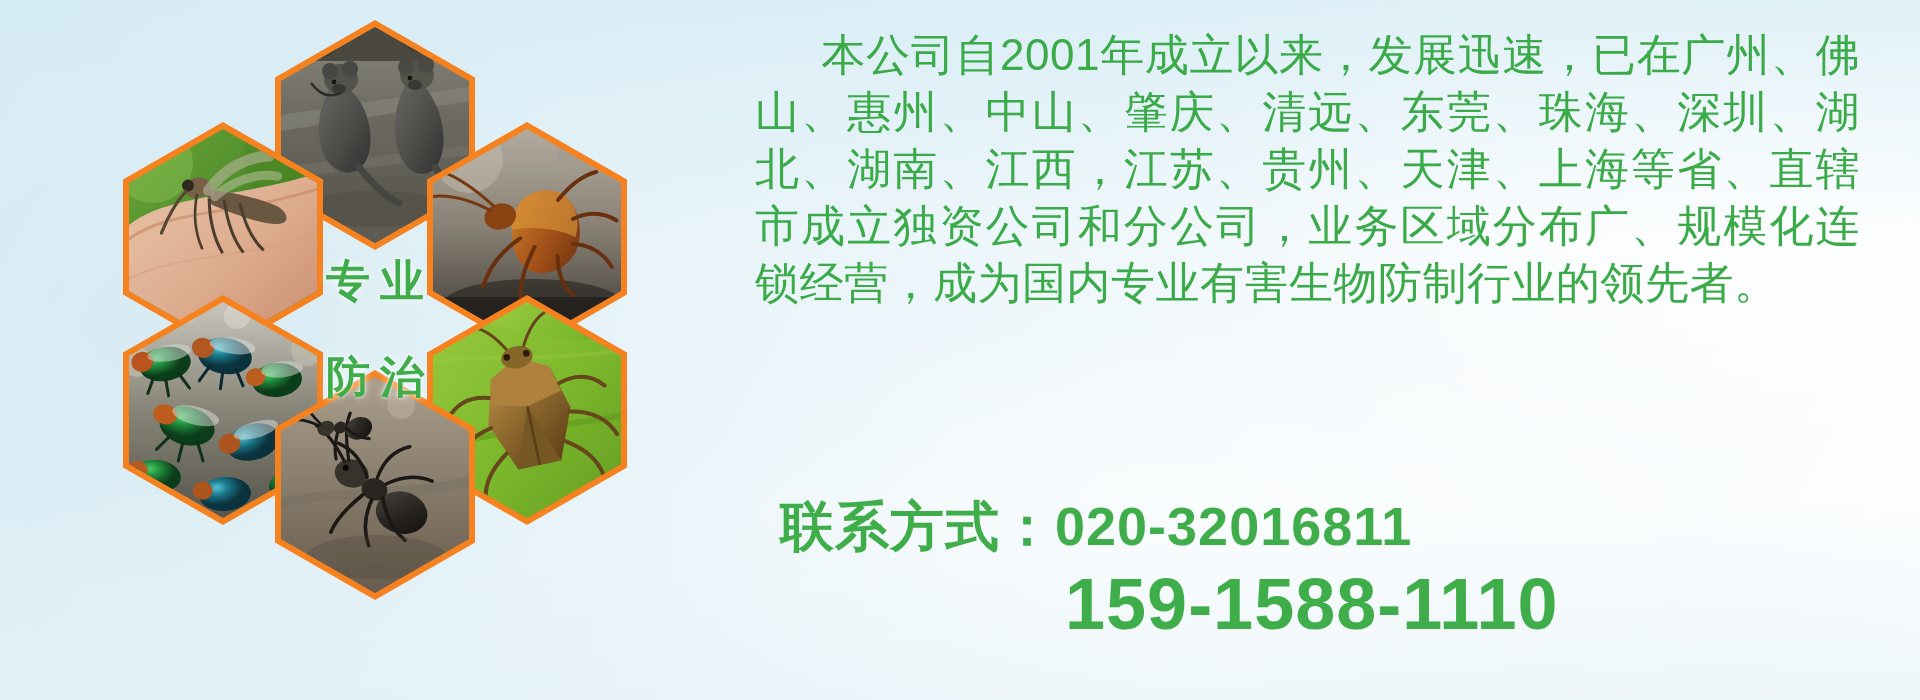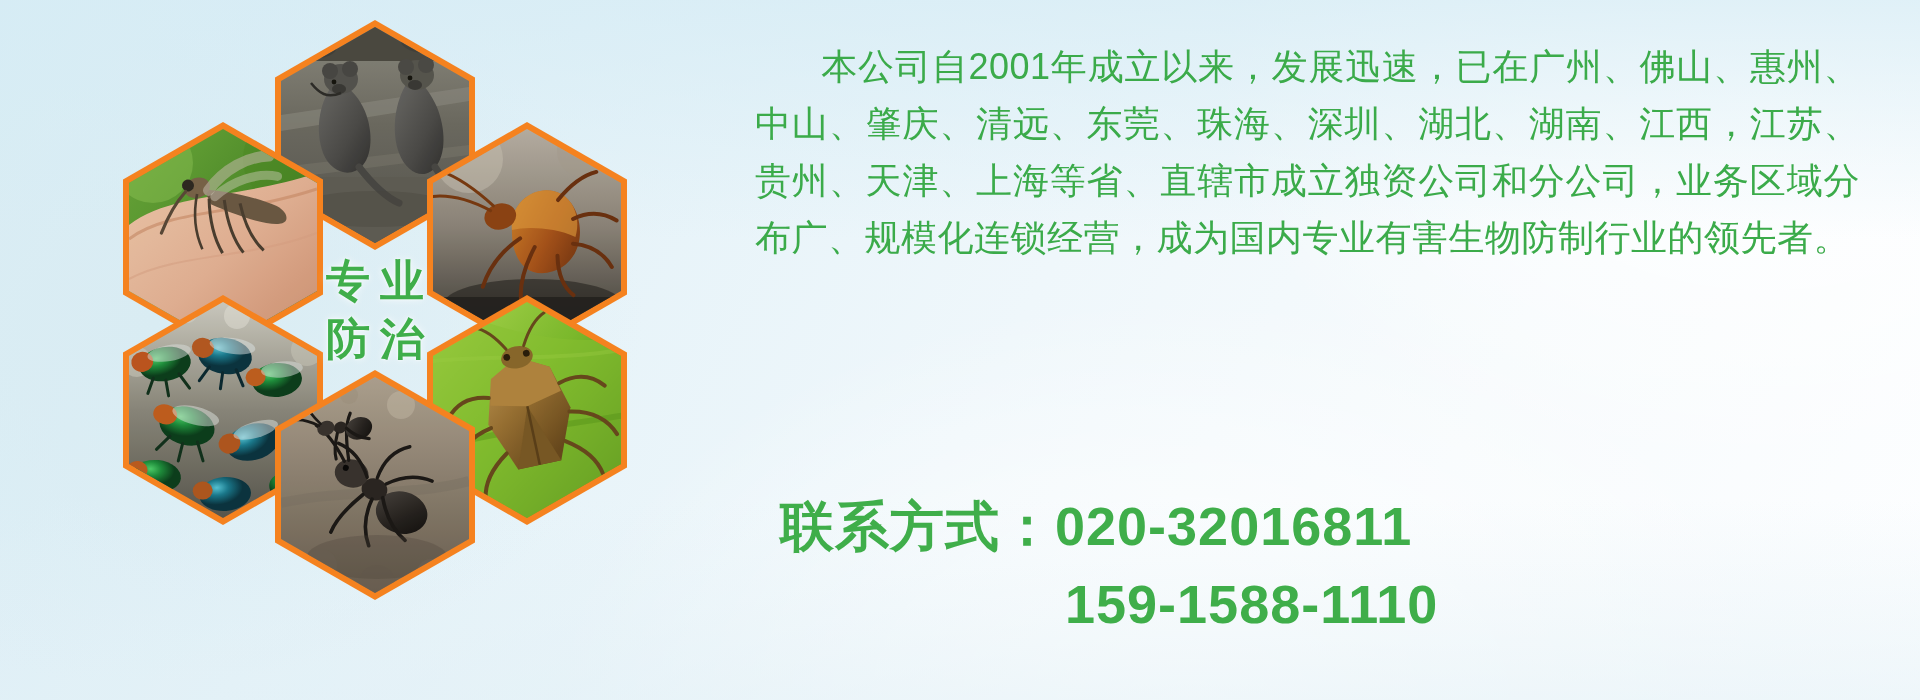--- a/index.html
+++ b/index.html
@@ -75,29 +75,30 @@
     z-index:5;
   }
   .hex-center .line {
     color:#3fae4a;
     font-size:44px;
     font-weight:bold;
     letter-spacing:10px;
     text-indent:10px;
     line-height:1;
     text-shadow:0 0 3px rgba(255,255,255,.9), 0 0 8px rgba(255,255,255,.8);
+    margin-top:38px;
   }
 
   
   .paragraph {
     position:absolute;
-    left:755px; top:38px;
+    left:755px; top:26px;
     width:1105px;
     color:#3bab4a;
-    font-size:36px;
+    font-size:44px;
     line-height:57px;
     font-weight:500;
     letter-spacing:.5px;
     text-align:justify;
   }
   .paragraph .indent { display:inline-block; width:66px; }
 
   .contact {
     position:absolute;
     left:780px; top:487px;
@@ -105,21 +106,21 @@
     color:#3fae4a;
     font-weight:bold;
   }
   .contact-line1 {
     font-size:54px;
     line-height:78px;
     letter-spacing:1px;
     white-space:nowrap;
   }
   .contact-line2 {
-    font-size:54px;
+    font-size:72px;
     line-height:78px;
     letter-spacing:1px;
     padding-left:285px;
     white-space:nowrap;
   }
 </style>
 </head>
 <body>
 
 <div class="banner">

